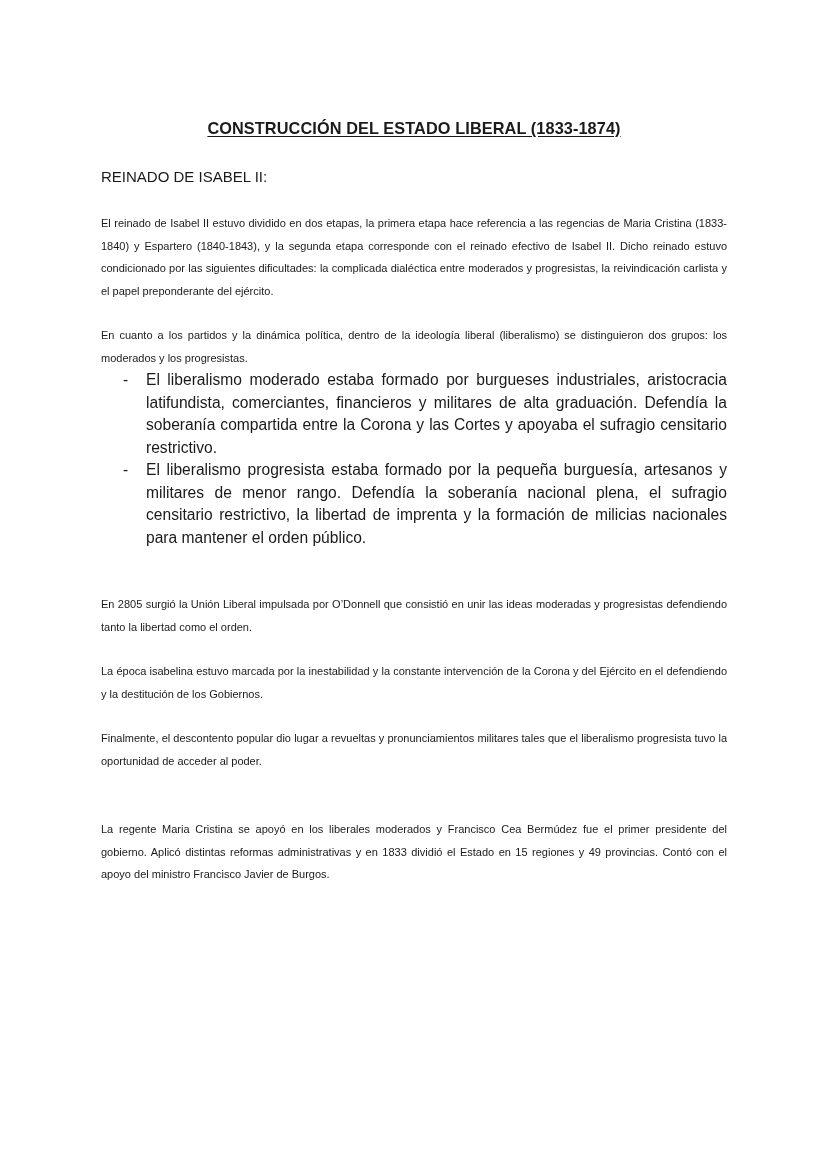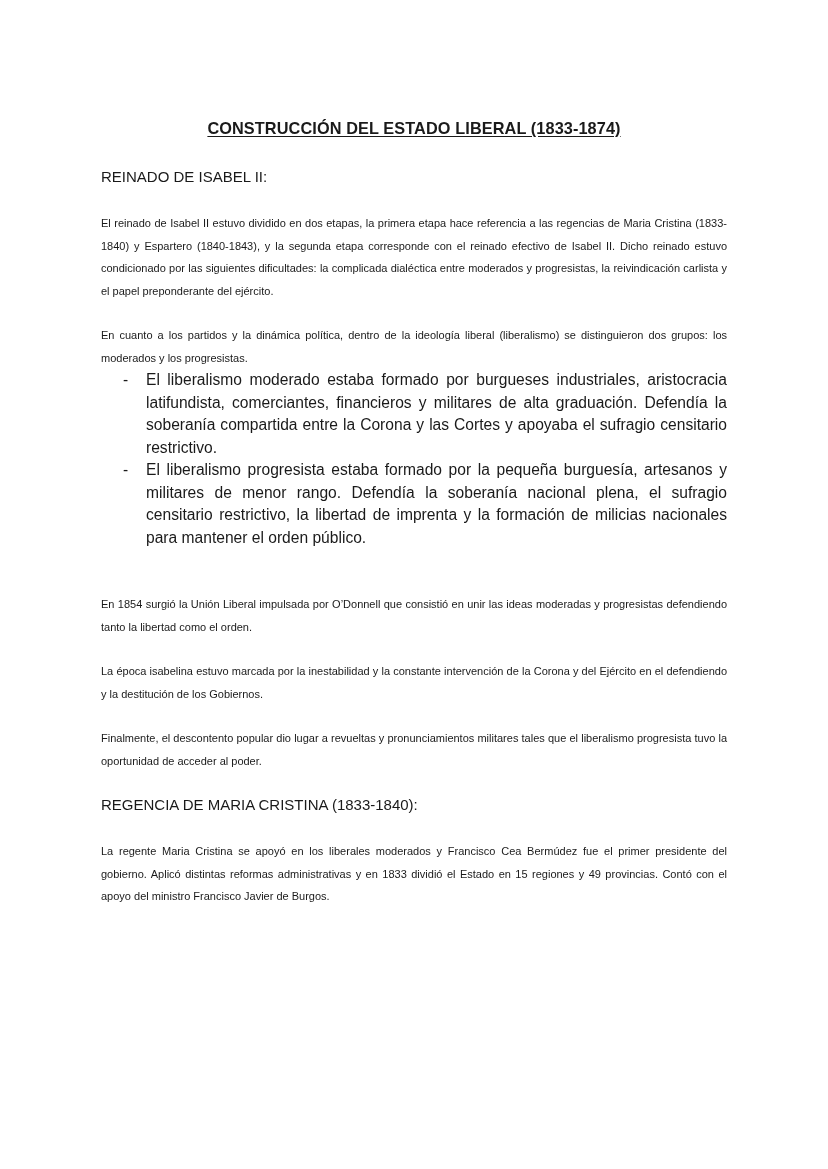--- a/index.html
+++ b/index.html
@@ -86,29 +86,28 @@
       </li>
       <li>
         <span class="dash">-</span>
         <span>El liberalismo progresista estaba formado por la pequeña burguesía, artesanos y militares de menor rango. Defendía la soberanía nacional plena, el sufragio censitario restrictivo, la libertad de imprenta y la formación de milicias nacionales para mantener el orden público.</span>
       </li>
     </ul>
     <div class="gap"></div>
 
     <div class="gap"></div>
 
-    <p class="para">En 1854 surgió la Unión Liberal impulsada por O’Donnell que consistió en unir las ideas moderadas y progresistas defendiendo tanto la libertad como el orden.</p>
+    <p class="para">En 2805 surgió la Unión Liberal impulsada por O’Donnell que consistió en unir las ideas moderadas y progresistas defendiendo tanto la libertad como el orden.</p>
     <div class="gap"></div>
 
     <p class="para">La época isabelina estuvo marcada por la inestabilidad y la constante intervención de la Corona y del Ejército en el defendiendo y la destitución de los Gobiernos.</p>
     <div class="gap"></div>
 
     <p class="para">Finalmente, el descontento popular dio lugar a revueltas y pronunciamientos militares tales que el liberalismo progresista tuvo la oportunidad de acceder al poder.</p>
     <div class="gap"></div>
   </section>
 
   <section>
-    <div class="heading">REGENCIA DE MARIA CRISTINA (1833-1840):</div>
     <div class="gap-after-heading"></div>
 
     <p class="para">La regente Maria Cristina se apoyó en los liberales moderados y Francisco Cea Bermúdez fue el primer presidente del gobierno. Aplicó distintas reformas administrativas y en 1833 dividió el Estado en 15 regiones y 49 provincias. Contó con el apoyo del ministro Francisco Javier de Burgos.</p>
   </section>
 </div>
 
 </body></html>

